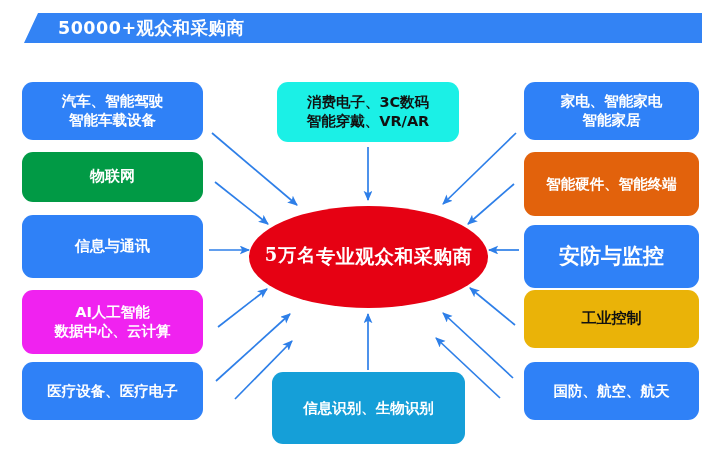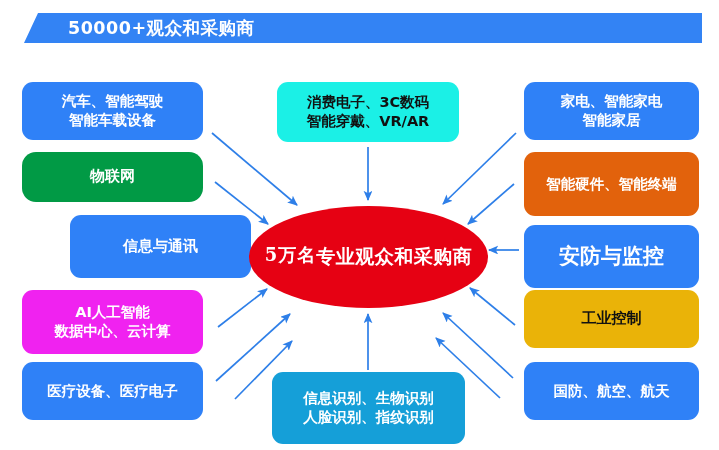--- a/index.html
+++ b/index.html
@@ -12,21 +12,21 @@
 
   
   .banner{
     position:absolute;left:24px;top:13px;width:678px;height:30px;
     background:#3383F4;
     clip-path:polygon(14px 0,100% 0,100% 100%,0 100%);
     display:flex;align-items:center;
   }
   .banner-text{
     color:#ffffff;font-size:17.5px;font-weight:700;letter-spacing:.5px;
-    margin-left:44px;white-space:nowrap;
+    margin-left:34px;white-space:nowrap;
     font-family:"DejaVu Sans","Liberation Sans",sans-serif;
   }
 
   
   #arrows{position:absolute;left:0;top:0;width:719px;height:450px;}
 
   
   .node{
     position:absolute;border-radius:11px;
     display:flex;flex-direction:column;align-items:center;justify-content:center;
@@ -83,25 +83,25 @@
       <line x1="235" y1="399" x2="292" y2="341"></line>
       <line x1="500" y1="398" x2="436" y2="338"></line>
     </g>
   </svg>
 
   <div class="node" style="left:22px;top:82px;width:181px;height:58px;background:#2F81F7;color:#fff;font-size:14.5px;">
     <span class="ln">汽车、智能驾驶</span>
     <span class="ln">智能车载设备</span>
   </div>
 
-  <div class="node" style="left:22px;top:152px;width:181px;height:50px;background:#019A45;color:#fff;font-size:15px;border-radius:14px;">
+  <div class="node" style="left:22px;top:152px;width:181px;height:50px;background:#019A45;color:#fff;font-size:15px;">
     <span class="ln">物联网</span>
   </div>
 
-  <div class="node" style="left:22px;top:215px;width:181px;height:63px;background:#2F81F7;color:#fff;font-size:15px;margin-left:48px;">
+  <div class="node" style="left:22px;top:215px;width:181px;height:63px;background:#2F81F7;color:#fff;font-size:15px;">
     <span class="ln">信息与通讯</span>
   </div>
 
   <div class="node" style="left:22px;top:290px;width:181px;height:64px;background:#F022F0;color:#fff;font-size:14.5px;">
     <span class="ln">AI人工智能</span>
     <span class="ln">数据中心、云计算</span>
   </div>
 
   <div class="node" style="left:22px;top:362px;width:181px;height:58px;background:#2F81F7;color:#fff;font-size:14.5px;">
     <span class="ln">医疗设备、医疗电子</span>
@@ -128,21 +128,20 @@
     <span class="ln">国防、航空、航天</span>
   </div>
 
   <div class="node" style="left:277px;top:82px;width:182px;height:60px;background:#1BF0E6;color:#111;font-size:14.5px;">
     <span class="ln">消费电子、3C数码</span>
     <span class="ln">智能穿戴、VR/AR</span>
   </div>
 
   <div class="node" style="left:272px;top:372px;width:193px;height:72px;background:#159FD8;color:#fff;font-size:14.5px;">
     <span class="ln">信息识别、生物识别</span>
-    <span class="ln">人脸识别、指纹识别</span>
   </div>
 
   <div class="center-ellipse">
     <span class="c1">5万名</span>
     <span class="c2">专业观众和采购商</span>
   </div>
 
 </div>
 
 </body></html>

